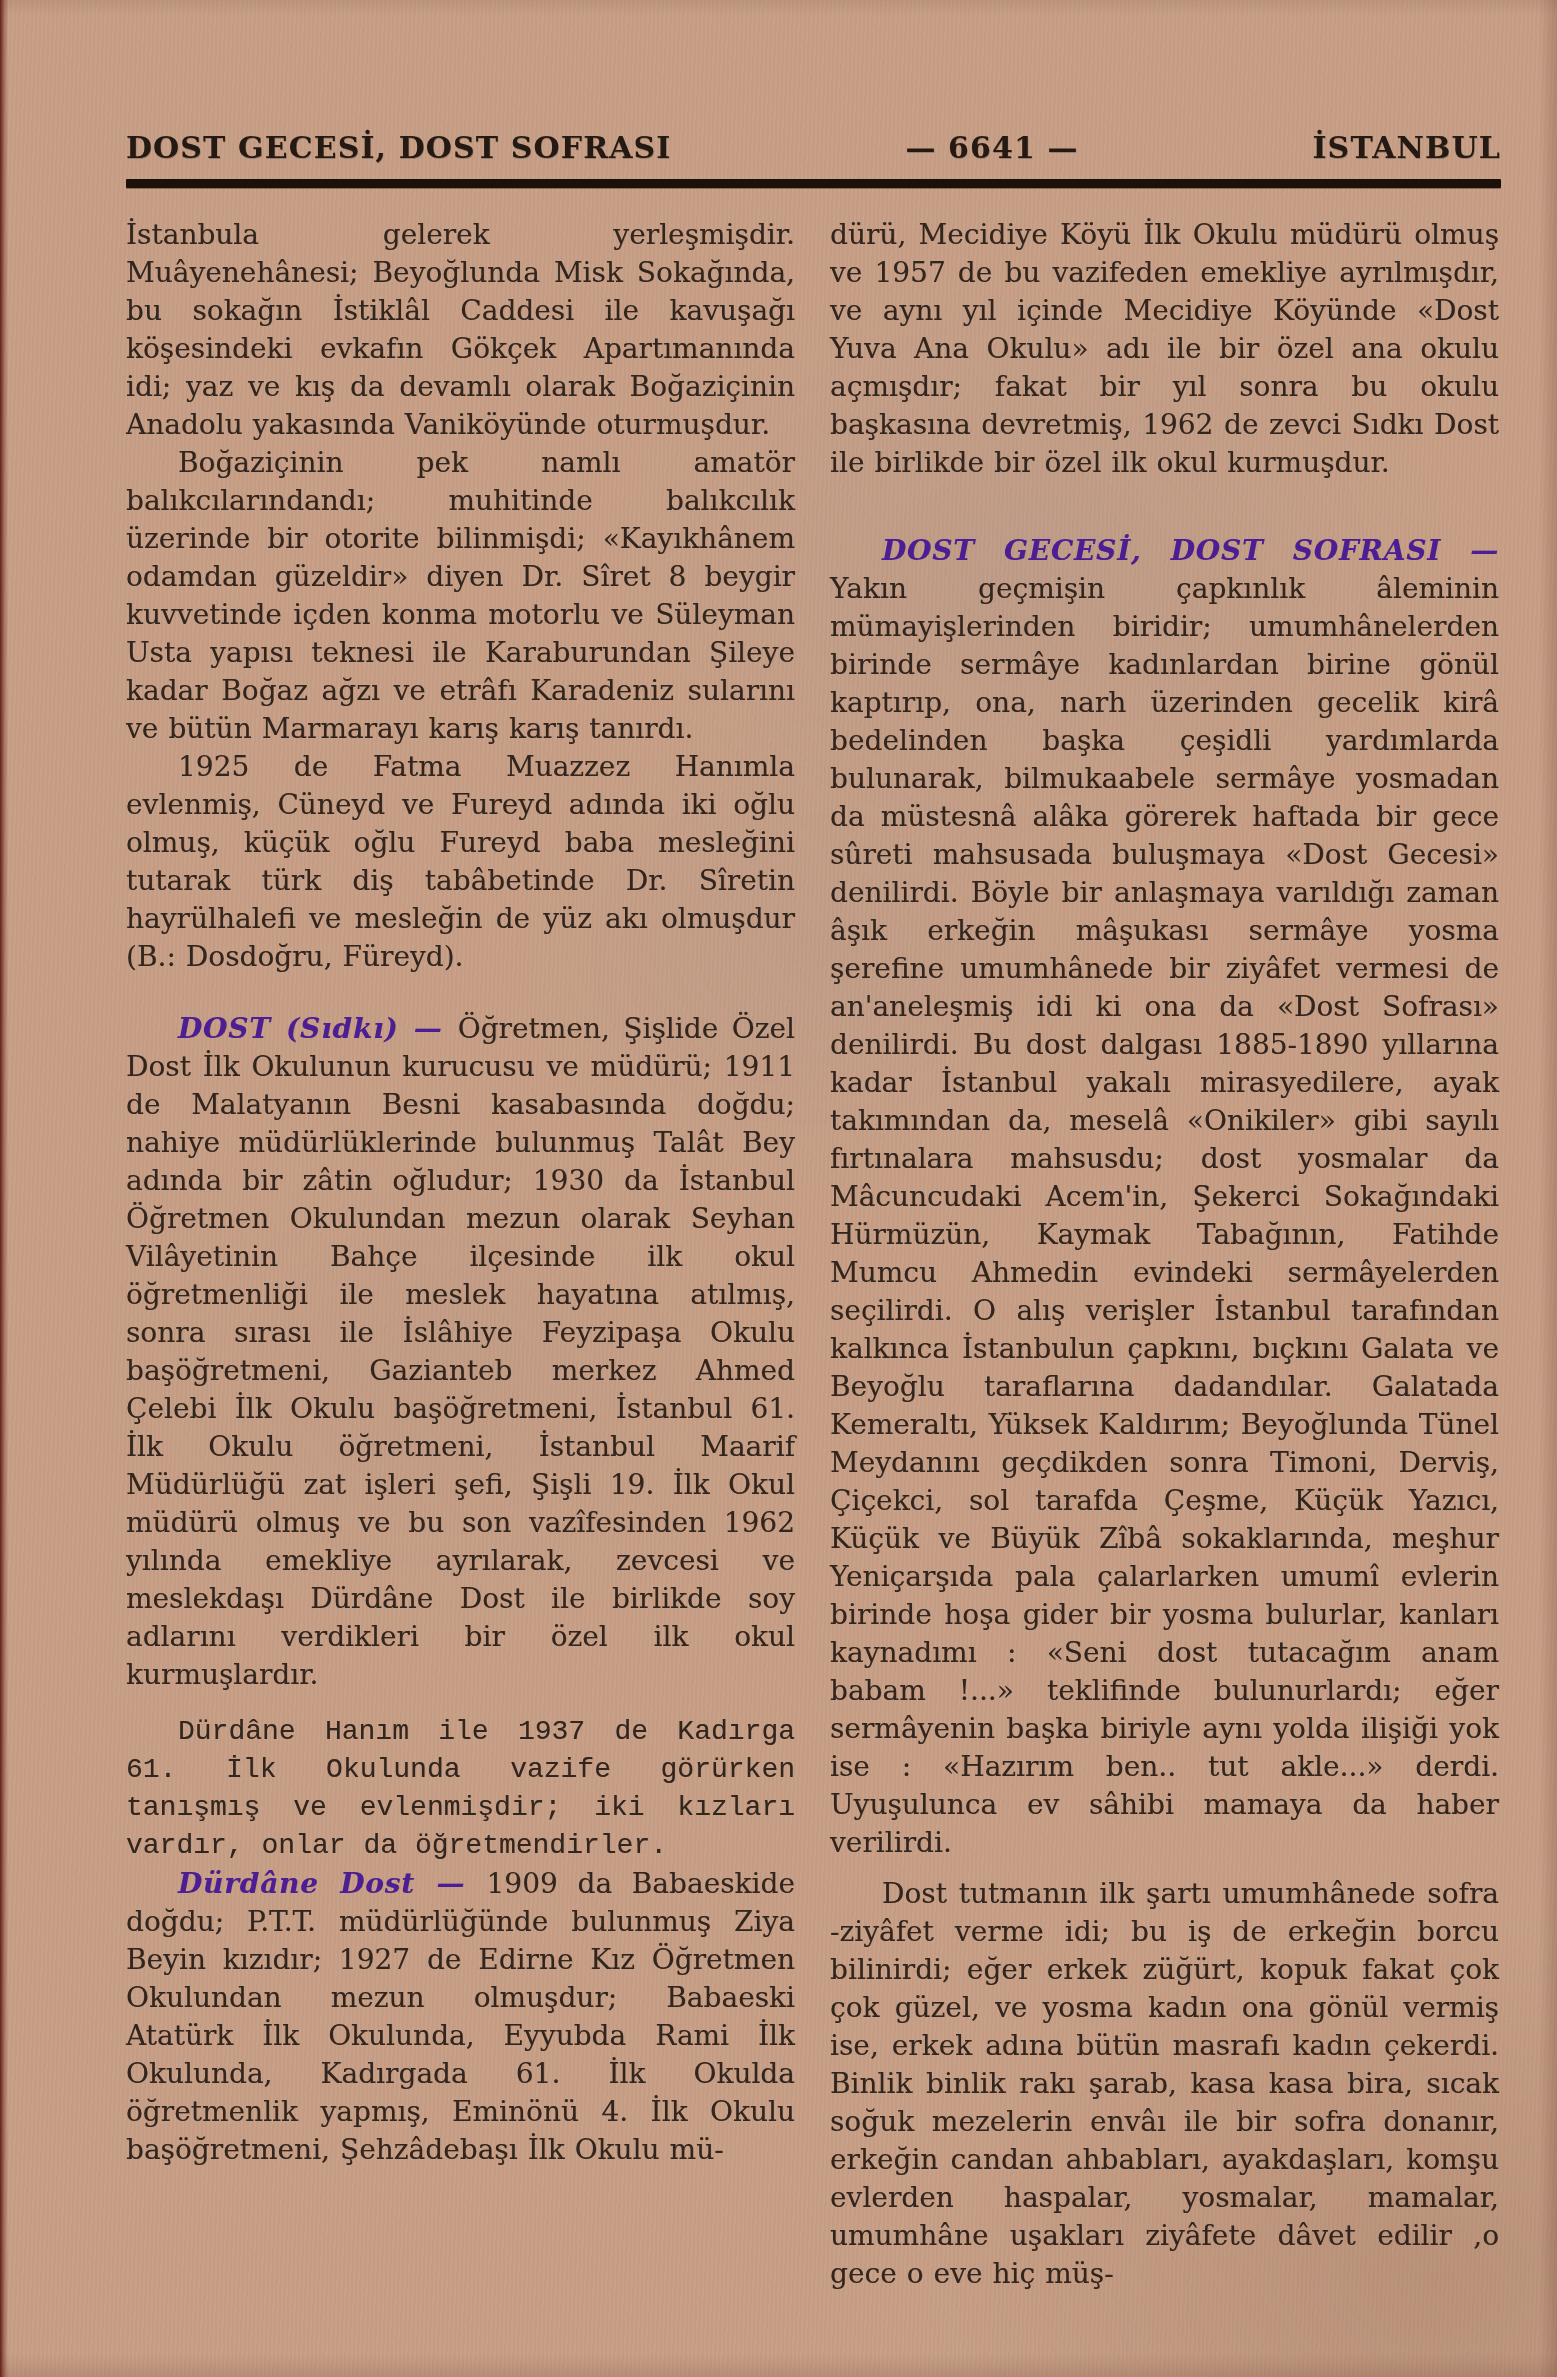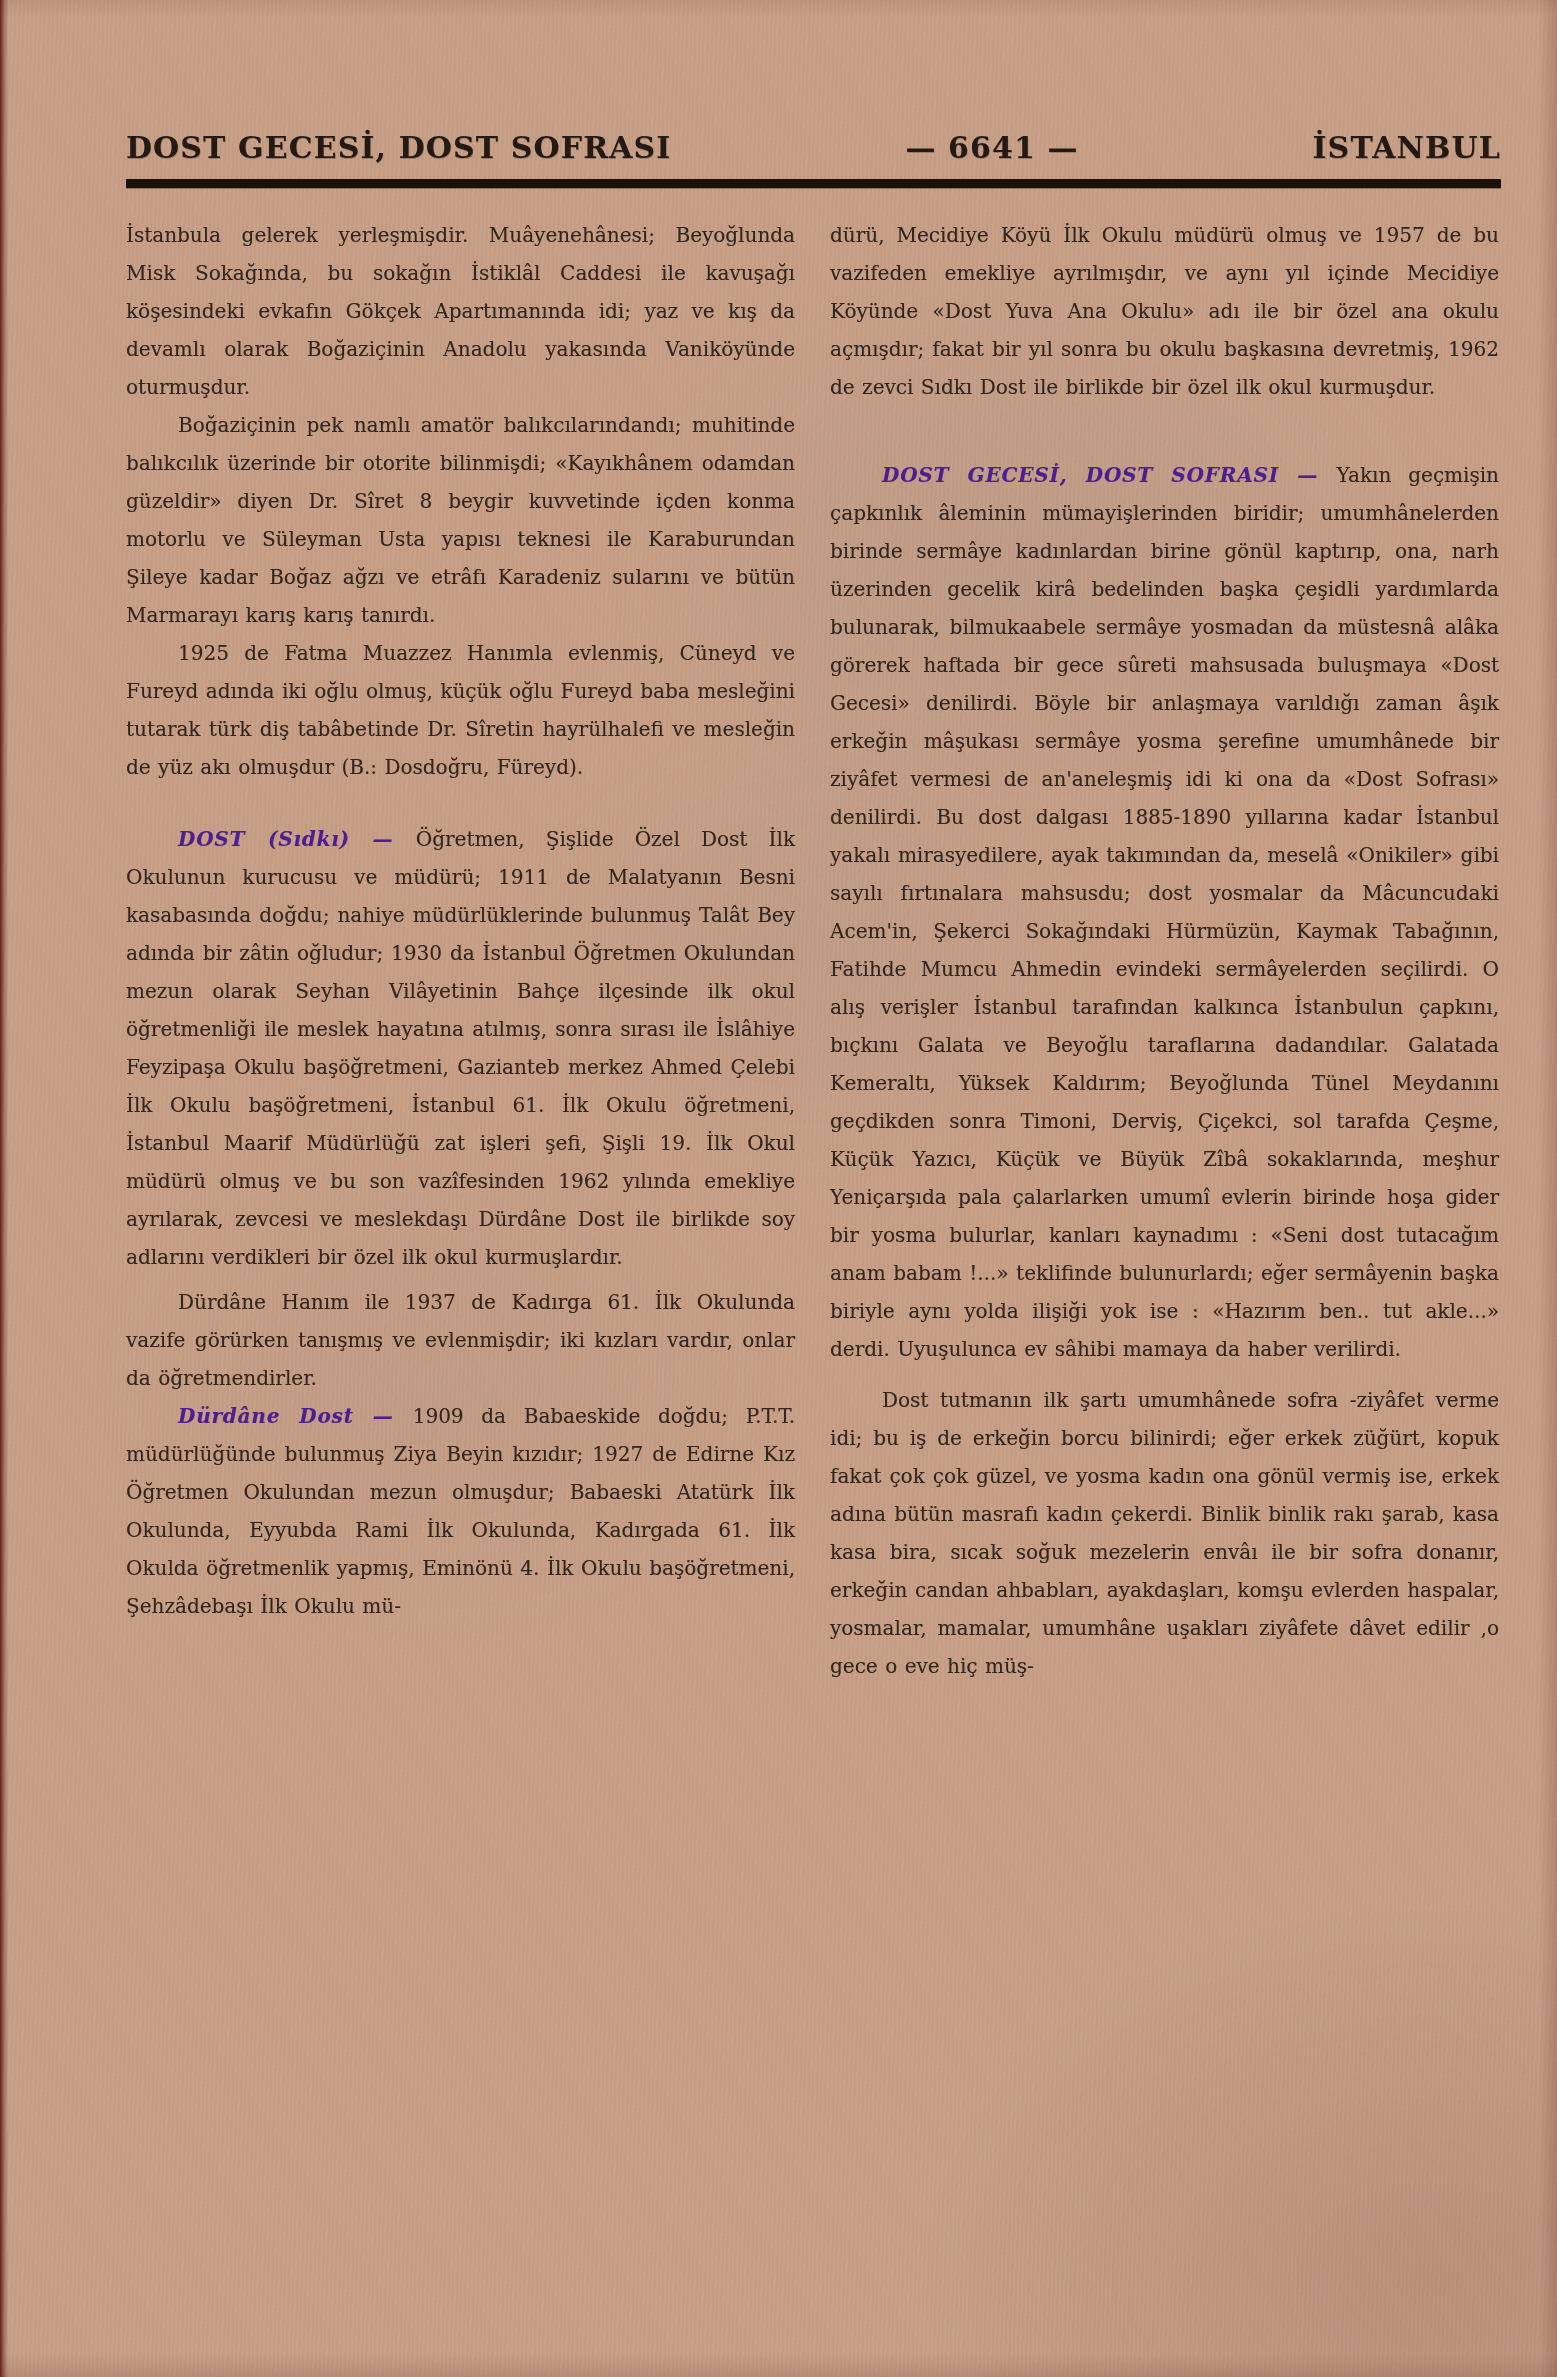--- a/index.html
+++ b/index.html
@@ -43,21 +43,21 @@
     box-shadow: 0 1.1px 0 rgba(27,17,10,.35);
     border-radius: 1.1px;
   }
   .columns {
     display: flex;
     gap: 35px;
     margin-top: 28.5px;
   }
   .col {
     width: 669px;
-    font-size: 20px;
+    font-size: 28px;
     line-height: 38px;
     text-align: justify;
     text-shadow: 0.3px 0.3px 0 rgba(49,37,30,.32);
     word-spacing: 1.1px;
   }
   .col p { margin: 0; }
   .col p.indent { text-indent: 52px; }
   .col p.noindent { text-indent: 0; }
   .col p.signature {
     text-align: right;
@@ -81,21 +81,21 @@
     <span>— 6641 —</span>
     <span>İSTANBUL</span>
   </header>
   <div class="rule"></div>
   <main class="columns">
     <section class="col">
         <p class="noindent">İstanbula gelerek yerleşmişdir. Muâyenehânesi; Beyoğlunda Misk Sokağında, bu sokağın İstiklâl Caddesi ile kavuşağı köşesindeki evkafın Gökçek Apartımanında idi; yaz ve kış da devamlı olarak Boğaziçinin Anadolu yakasında Vaniköyünde oturmuşdur.</p>
         <p class="indent">Boğaziçinin pek namlı amatör balıkcılarındandı; muhitinde balıkcılık üzerinde bir otorite bilinmişdi; «Kayıkhânem odamdan güzeldir» diyen Dr. Sîret 8 beygir kuvvetinde içden konma motorlu ve Süleyman Usta yapısı teknesi ile Karaburundan Şileye kadar Boğaz ağzı ve etrâfı Karadeniz sularını ve bütün Marmarayı karış karış tanırdı.</p>
         <p class="indent">1925 de Fatma Muazzez Hanımla evlenmiş, Cüneyd ve Fureyd adında iki oğlu olmuş, küçük oğlu Fureyd baba mesleğini tutarak türk diş tabâbetinde Dr. Sîretin hayrülhalefi ve mesleğin de yüz akı olmuşdur (B.: Dosdoğru, Füreyd).</p>
         <p class="indent" style="margin-top: 34px;"><b class="lead">DOST (Sıdkı) — </b>Öğretmen, Şişlide Özel Dost İlk Okulunun kurucusu ve müdürü; 1911 de Malatyanın Besni kasabasında doğdu; nahiye müdürlüklerinde bulunmuş Talât Bey adında bir zâtin oğludur; 1930 da İstanbul Öğretmen Okulundan mezun olarak Seyhan Vilâyetinin Bahçe ilçesinde ilk okul öğretmenliği ile meslek hayatına atılmış, sonra sırası ile İslâhiye Feyzipaşa Okulu başöğretmeni, Gazianteb merkez Ahmed Çelebi İlk Okulu başöğretmeni, İstanbul 61. İlk Okulu öğretmeni, İstanbul Maarif Müdürlüğü zat işleri şefi, Şişli 19. İlk Okul müdürü olmuş ve bu son vazîfesinden 1962 yılında emekliye ayrılarak, zevcesi ve meslekdaşı Dürdâne Dost ile birlikde soy adlarını verdikleri bir özel ilk okul kurmuşlardır.</p>
-        <p class="indent" style="margin-top: 7px;">Dürdâne Hanım ile 1937 de Kadırga 61. İlk Okulunda vazife görürken tanışmış ve evlenmişdir; iki kızları vardır, onlar da öğretmendirler.</p>
+        <p class="indent" style="margin-top: 19px; font-family: Liberation Mono, monospace;">Dürdâne Hanım ile 1937 de Kadırga 61. İlk Okulunda vazife görürken tanışmış ve evlenmişdir; iki kızları vardır, onlar da öğretmendirler.</p>
         <p class="indent"><b class="lead">Dürdâne Dost — </b>1909 da Babaeskide doğdu; P.T.T. müdürlüğünde bulunmuş Ziya Beyin kızıdır; 1927 de Edirne Kız Öğretmen Okulundan mezun olmuşdur; Babaeski Atatürk İlk Okulunda, Eyyubda Rami İlk Okulunda, Kadırgada 61. İlk Okulda öğretmenlik yapmış, Eminönü 4. İlk Okulu başöğretmeni, Şehzâdebaşı İlk Okulu mü-</p>
       </section>
     <section class="col">
         <p class="noindent">dürü, Mecidiye Köyü İlk Okulu müdürü olmuş ve 1957 de bu vazifeden emekliye ayrılmışdır, ve aynı yıl içinde Mecidiye Köyünde «Dost Yuva Ana Okulu» adı ile bir özel ana okulu açmışdır; fakat bir yıl sonra bu okulu başkasına devretmiş, 1962 de zevci Sıdkı Dost ile birlikde bir özel ilk okul kurmuşdur.</p>
         <p class="indent" style="margin-top: 50px;"><b class="lead">DOST GECESİ, DOST SOFRASI — </b>Yakın geçmişin çapkınlık âleminin mümayişlerinden biridir; umumhânelerden birinde sermâye kadınlardan birine gönül kaptırıp, ona, narh üzerinden gecelik kirâ bedelinden başka çeşidli yardımlarda bulunarak, bilmukaabele sermâye yosmadan da müstesnâ alâka görerek haftada bir gece sûreti mahsusada buluşmaya «Dost Gecesi» denilirdi. Böyle bir anlaşmaya varıldığı zaman âşık erkeğin mâşukası sermâye yosma şerefine umumhânede bir ziyâfet vermesi de an'aneleşmiş idi ki ona da «Dost Sofrası» denilirdi. Bu dost dalgası 1885-1890 yıllarına kadar İstanbul yakalı mirasyedilere, ayak takımından da, meselâ «Onikiler» gibi sayılı fırtınalara mahsusdu; dost yosmalar da Mâcuncudaki Acem'in, Şekerci Sokağındaki Hürmüzün, Kaymak Tabağının, Fatihde Mumcu Ahmedin evindeki sermâyelerden seçilirdi. O alış verişler İstanbul tarafından kalkınca İstanbulun çapkını, bıçkını Galata ve Beyoğlu taraflarına dadandılar. Galatada Kemeraltı, Yüksek Kaldırım; Beyoğlunda Tünel Meydanını geçdikden sonra Timoni, Derviş, Çiçekci, sol tarafda Çeşme, Küçük Yazıcı, Küçük ve Büyük Zîbâ sokaklarında, meşhur Yeniçarşıda pala çalarlarken umumî evlerin birinde hoşa gider bir yosma bulurlar, kanları kaynadımı : «Seni dost tutacağım anam babam !...» teklifinde bulunurlardı; eğer sermâyenin başka biriyle aynı yolda ilişiği yok ise : «Hazırım ben.. tut akle...» derdi. Uyuşulunca ev sâhibi mamaya da haber verilirdi.</p>
         <p class="indent" style="margin-top: 12.6px;">Dost tutmanın ilk şartı umumhânede sofra -ziyâfet verme idi; bu iş de erkeğin borcu bilinirdi; eğer erkek züğürt, kopuk fakat çok çok güzel, ve yosma kadın ona gönül vermiş ise, erkek adına bütün masrafı kadın çekerdi. Binlik binlik rakı şarab, kasa kasa bira, sıcak soğuk mezelerin envâı ile bir sofra donanır, erkeğin candan ahbabları, ayakdaşları, komşu evlerden haspalar, yosmalar, mamalar, umumhâne uşakları ziyâfete dâvet edilir ,o gece o eve hiç müş-</p>
       </section>
   </main>
 </div>
 

